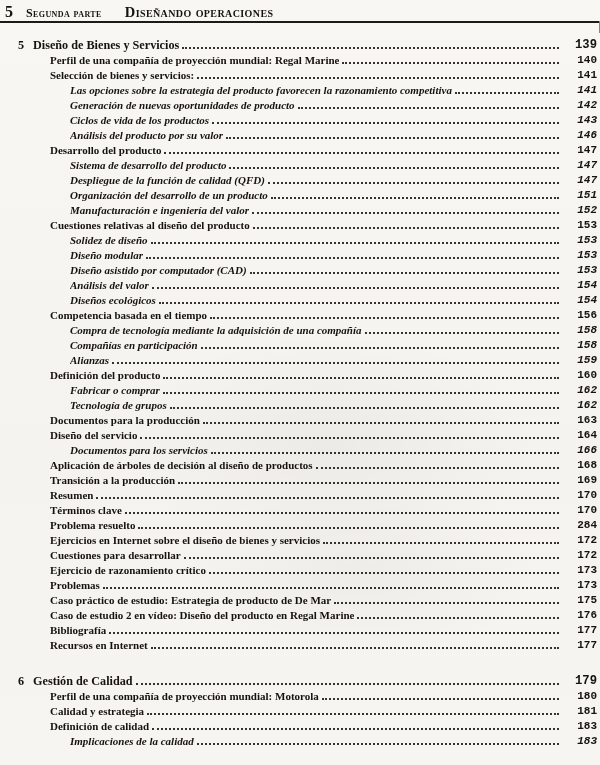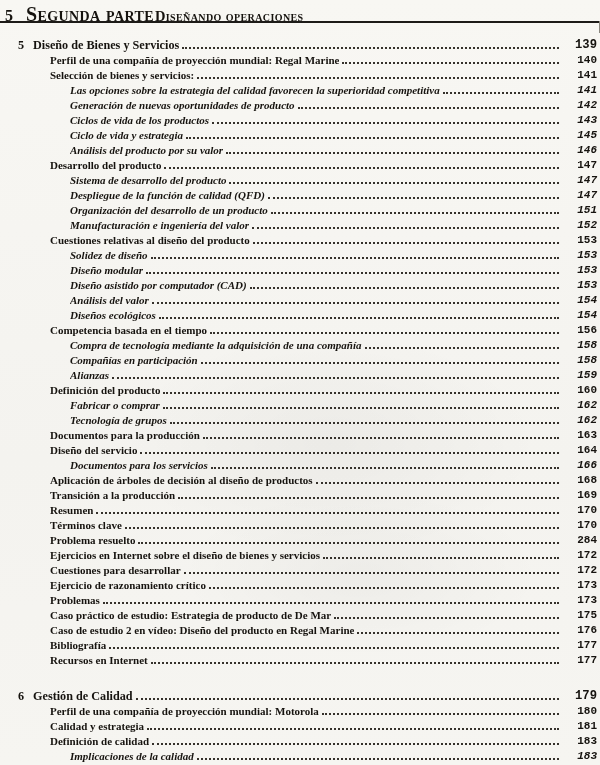--- a/index.html
+++ b/index.html
@@ -21,25 +21,25 @@
   .pagehead {
     position: absolute; top: 3px; left: 5px; right: 0;
     display: flex; align-items: baseline;
     font-weight: bold;
     white-space: nowrap;
   }
   .ph-num { font-size: 16px; }
   .ph-part {
     margin-left: 13px;
     font-variant: small-caps;
-    font-size: 20px;
+    font-size: 12px;
     letter-spacing: 0.4px;
   }
   .ph-title {
-    margin-left: 1px;
+    margin-left: 23px;
     font-variant: small-caps;
     font-size: 14.5px;
     letter-spacing: 0.4px;
   }
   .head-rule {
     position: absolute; top: 21px; left: 0;
     width: 600px; height: 2px;
     background: #1d1b18;
   }
   .edge-tick {
@@ -99,38 +99,33 @@
           <span class="txt">Perfil de una compañía de proyección mundial: Regal Marine</span>
           <span class="leader"></span>
           <span class="pg">140</span>
         </div>
         <div class="row lvl1">
           <span class="txt">Selección de bienes y servicios:</span>
           <span class="leader"></span>
           <span class="pg">141</span>
         </div>
         <div class="row lvl2">
-          <span class="txt">Las opciones sobre la estrategia del calidad favorecen la superioridad competitiva</span>
+          <span class="txt">Las opciones sobre la estrategia del producto favorecen la razonamiento competitiva</span>
           <span class="leader"></span>
           <span class="pg">141</span>
         </div>
         <div class="row lvl2">
           <span class="txt">Generación de nuevas oportunidades de producto</span>
           <span class="leader"></span>
           <span class="pg">142</span>
         </div>
         <div class="row lvl2">
           <span class="txt">Ciclos de vida de los productos</span>
           <span class="leader"></span>
           <span class="pg">143</span>
-        </div>
-        <div class="row lvl2">
-          <span class="txt">Ciclo de vida y estrategia</span>
-          <span class="leader"></span>
-          <span class="pg">145</span>
         </div>
         <div class="row lvl2">
           <span class="txt">Análisis del producto por su valor</span>
           <span class="leader"></span>
           <span class="pg">146</span>
         </div>
         <div class="row lvl1">
           <span class="txt">Desarrollo del producto</span>
           <span class="leader"></span>
           <span class="pg">147</span>

